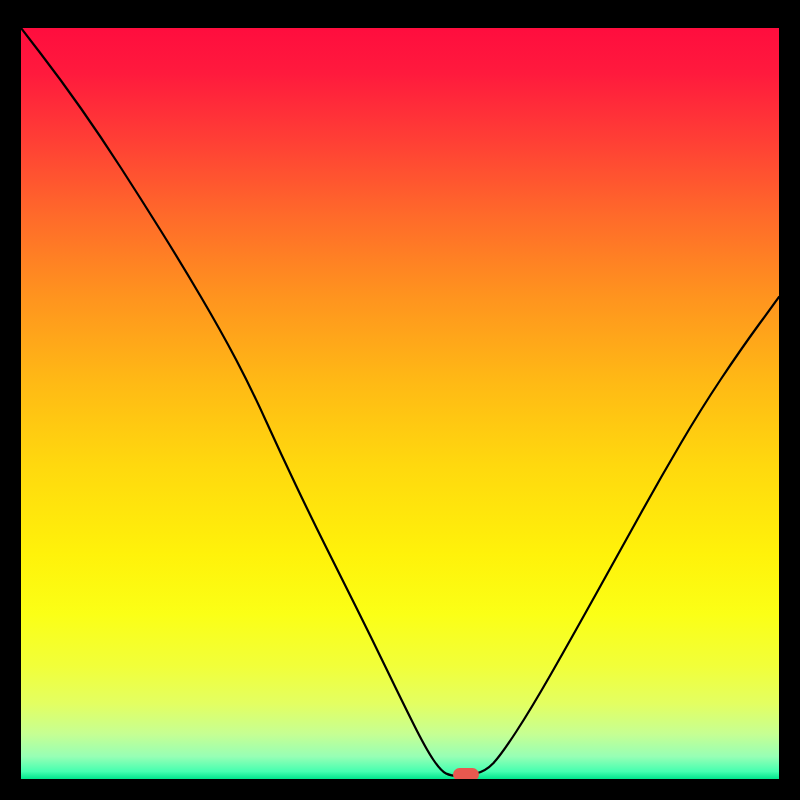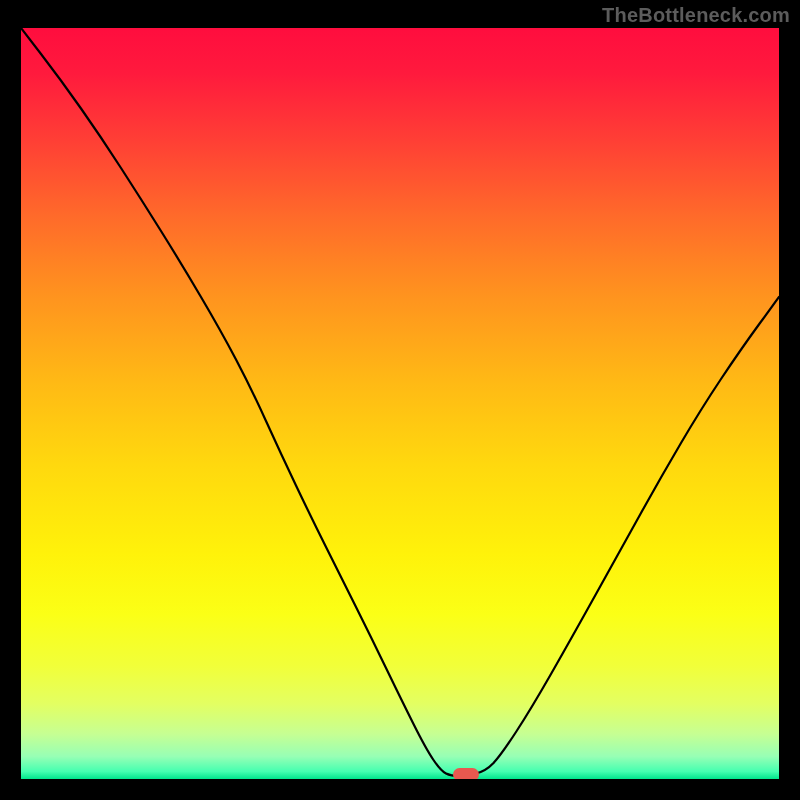--- a/index.html
+++ b/index.html
@@ -64,21 +64,20 @@
     position: absolute;
     background: #e8584f;
     border-radius: 8px;
   }
 </style>
 </head>
 <body>
 
 <div class="frame">
 
-  <div class="watermark">TheBottleneck.com</div>
 
   <div class="plot-area">
     <div class="gradient-bg"></div>
 
     <svg class="curve-svg" viewBox="0 0 758 751" preserveAspectRatio="none">
       <path id="curve-path" fill="none" stroke="#000" stroke-width="2.2" stroke-linecap="round" stroke-linejoin="round" d="M 0 0 Q 0 0 20 26 Q 40 52 60 80.5 Q 80 109 100 140 Q 120 171 140 203 Q 160 235 180 269 Q 200 303 215 331.5 Q 230 360 245 393 Q 260 426 275 457.5 Q 290 489 305 519 Q 320 549 335 579 Q 350 609 365 640 Q 380 671 392.5 696 Q 405 721 412.5 732 Q 420 743 425 745.5 Q 430 748 437.5 748 Q 445 748 455 745.5 Q 465 743 472.5 735 Q 480 727 495 704 Q 510 681 530 646 Q 550 611 575 566 Q 600 521 620 485 Q 640 449 660 415 Q 680 381 700 351 Q 720 321 739 295 T 758 269"></path>
     </svg>
 
     <div id="marker" class="marker" style="left: 432px; top: 740px; width: 26px; height: 13px;"></div>
   </div>

